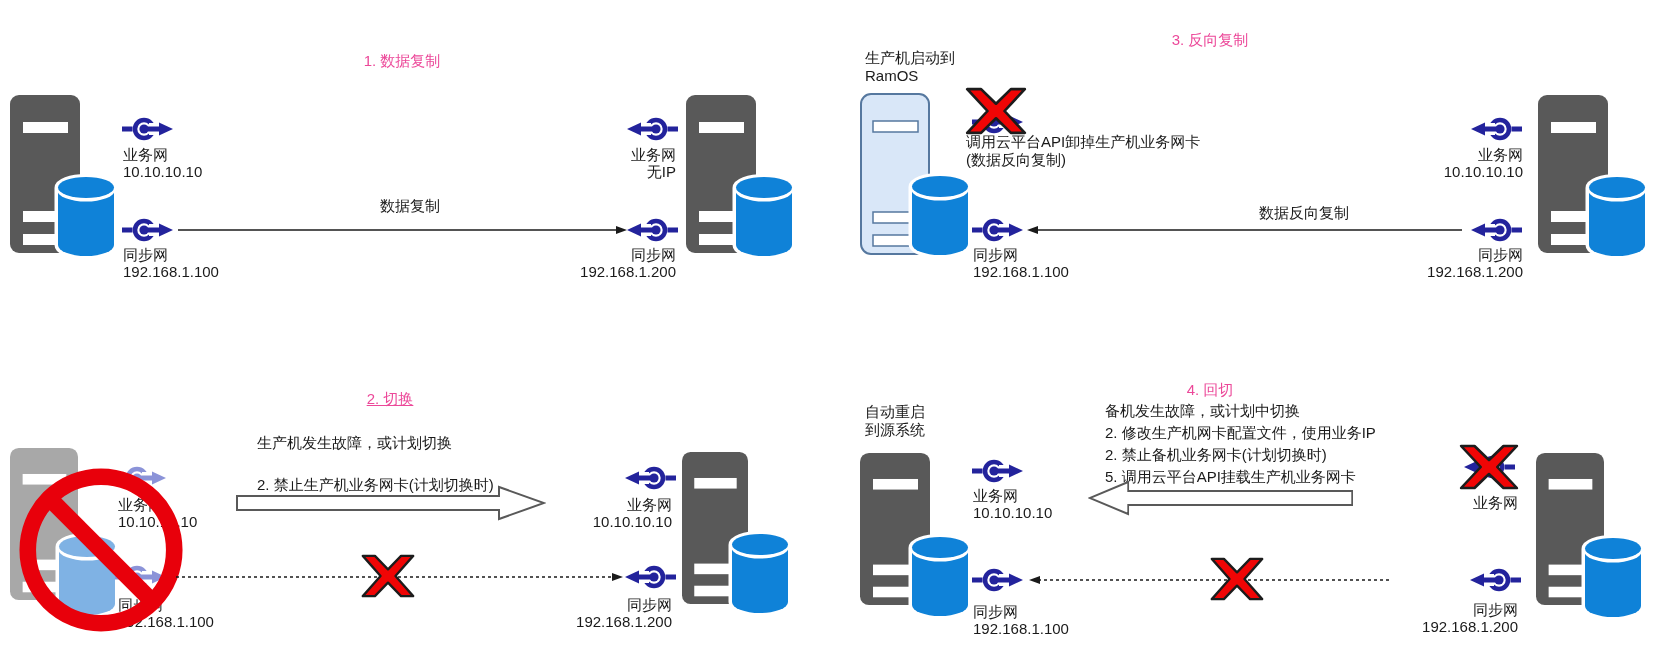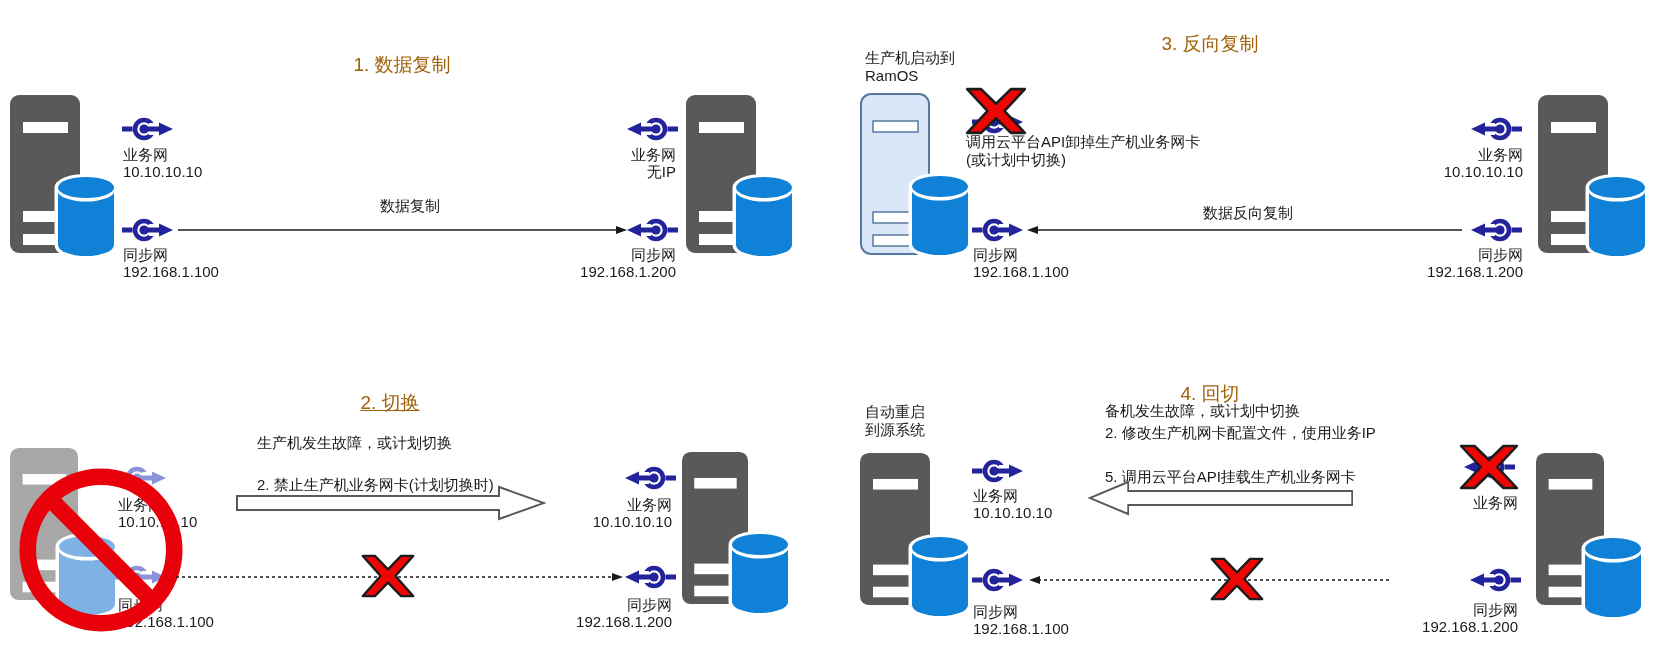--- a/index.html
+++ b/index.html
@@ -1,21 +1,21 @@
 <!DOCTYPE html>
 <html><head>
 <meta charset="utf-8">
 <style>
   html,body{margin:0;padding:0;background:#fff;}
   #canvas{
     position:relative;width:1662px;height:649px;background:#fff;overflow:hidden;
     font-family:"Liberation Sans","DejaVu Sans",sans-serif;color:#1a1a1a;
   }
   .abs{position:absolute;}
-  .title{font-size:19px;text-align:center;white-space:nowrap;color:#a16207;}
+  .title{font-size:15px;text-align:center;white-space:nowrap;color:#ec4899;}
   .lbl{font-size:15px;line-height:17px;white-space:nowrap;}
   .lbl.r{text-align:right;}
   .note{font-size:15px;line-height:21px;white-space:nowrap;}
   .nic{color:#23239c;}
   .nic.faded{color:#8b93d8;}
   .mirror{transform:scaleX(-1);}
   .srv-dark{color:#595959;}
   .srv-faded{color:#a8a8a8;}
   .db-blue{color:#0f82d8;}
   .db-faded{color:#7fb2e4;}
@@ -122,29 +122,29 @@
       <use href="#sym-db"></use>
     </svg>
 
   <svg class="abs nic" style="left:972px;top:105px" width="52" height="34">
       <use href="#sym-nic"></use>
     </svg>
   <svg class="abs" style="left:964px;top:86px" width="64" height="50">
       <use href="#sym-x"></use>
     </svg>
   <div class="abs lbl" style="left:966px;top:133px;line-height:18px">调用云平台API卸掉生产机业务网卡</div>
-  <div class="abs lbl" style="left:966px;top:151px;line-height:18px">(或计划中切换)</div>
+  <div class="abs lbl" style="left:966px;top:151px;line-height:18px">(数据反向复制)</div>
 
   <svg class="abs nic" style="left:972px;top:213px" width="52" height="34">
       <use href="#sym-nic"></use>
     </svg>
   <div class="abs lbl" style="left:973px;top:246px">同步网</div>
   <div class="abs lbl" style="left:973px;top:263px">192.168.1.100</div>
 
-  <div class="abs lbl" style="left:1093px;top:204px;width:200px;text-align:right">数据反向复制</div>
+  <div class="abs lbl" style="left:1204px;top:204px;width:200px;text-align:center">数据反向复制</div>
   <svg class="abs" style="left:1026px;top:222px" width="436" height="16">
     <polygon points="12,4 1,8 12,12" fill="#1a1a1a"></polygon>
     <line x1="10" y1="8" x2="436" y2="8" stroke="#1a1a1a" stroke-width="1.3"></line>
   </svg>
 
   <svg class="abs nic mirror" style="left:1470px;top:112px" width="52" height="34">
       <use href="#sym-nic"></use>
     </svg>
   <div class="abs lbl r" style="left:1385px;top:146px;width:138px">业务网</div>
   <div class="abs lbl r" style="left:1385px;top:163px;width:138px">10.10.10.10</div>
@@ -234,20 +234,21 @@
   <div class="abs lbl" style="left:973px;top:487px">业务网</div>
   <div class="abs lbl" style="left:973px;top:504px">10.10.10.10</div>
   <svg class="abs nic" style="left:972px;top:563px" width="52" height="34">
       <use href="#sym-nic"></use>
     </svg>
   <div class="abs lbl" style="left:973px;top:603px">同步网</div>
   <div class="abs lbl" style="left:973px;top:620px">192.168.1.100</div>
 
   <div class="abs note" style="left:1105px;top:400px;line-height:22px">备机发生故障，或计划中切换</div>
   <div class="abs note" style="left:1105px;top:422px;line-height:22px">2. 修改生产机网卡配置文件，使用业务IP</div>
+  <div class="abs note" style="left:1105px;top:444px;line-height:22px">2. 禁止备机业务网卡(计划切换时)</div>
   <div class="abs note" style="left:1105px;top:466px;line-height:22px">5. 调用云平台API挂载生产机业务网卡</div>
   <svg class="abs mirror" style="left:1088px;top:480px" width="265" height="36">
       <use href="#sym-harrow"></use>
     </svg>
 
   <svg class="abs" style="left:1028px;top:572px" width="362" height="16">
     <polygon points="12,4 1,8 12,12" fill="#1a1a1a"></polygon>
     <line x1="10" y1="8" x2="362" y2="8" stroke="#1a1a1a" stroke-width="1.3" stroke-dasharray="3,3"></line>
   </svg>
   <svg class="abs" style="left:1209px;top:556px" width="56" height="46">

